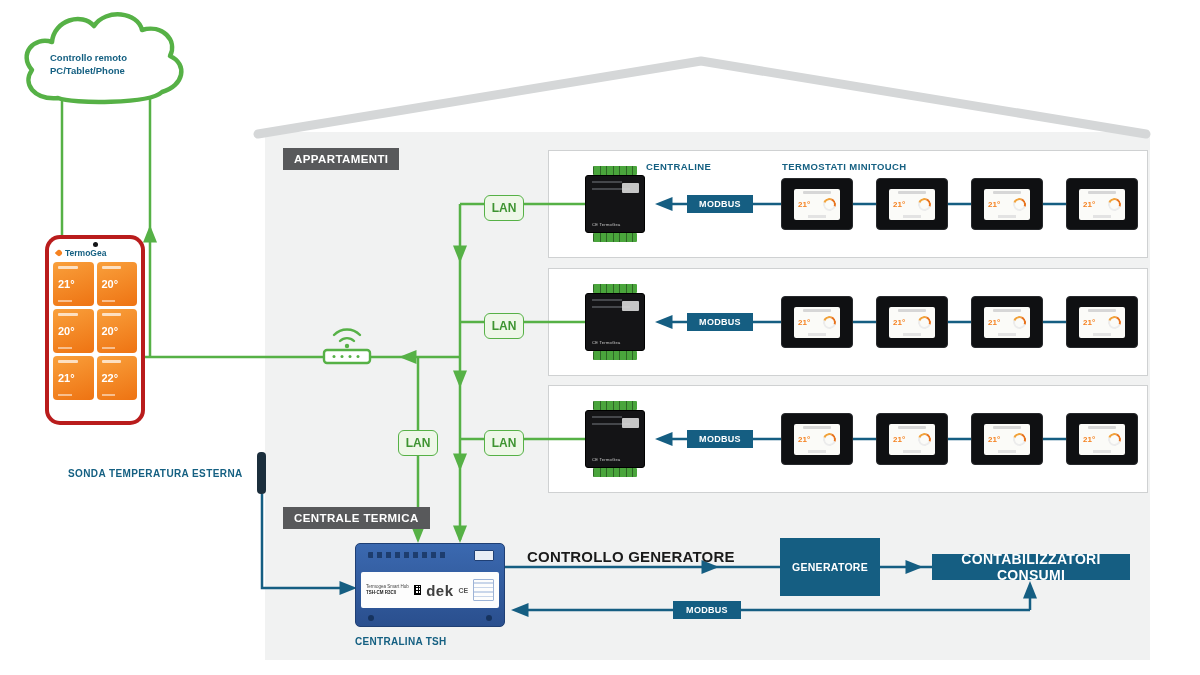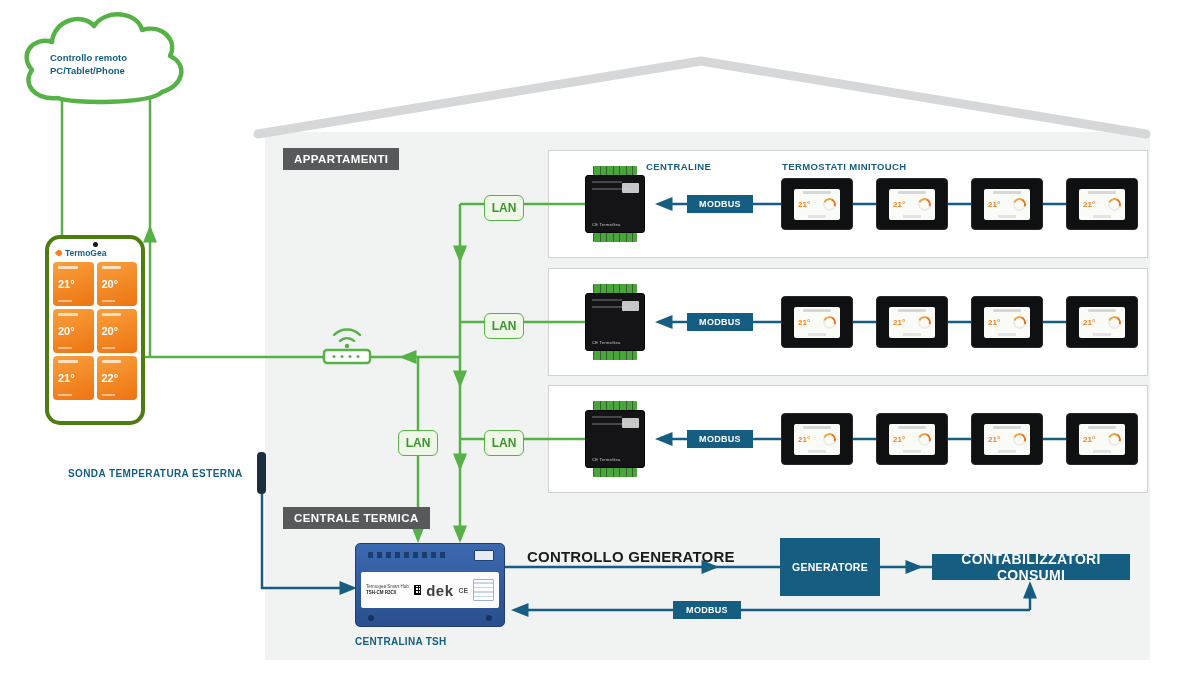--- a/index.html
+++ b/index.html
@@ -25,21 +25,21 @@
   .ts-gauge{width:13px;height:13px;border-radius:50%;border:2.5px solid #ececec;border-top-color:#f1a33c;border-right-color:#e8731d;transform:rotate(-25deg)}
   .ts-bottom{height:2.5px;width:46%;background:#e3e3e3;align-self:center}
   
   .din{width:60px;height:76px}
   .din-term{height:9px;width:44px;margin:0 auto;background:#4aa53c;background-image:repeating-linear-gradient(90deg,rgba(0,0,0,.38) 0 1px,transparent 1px 6.5px);border-radius:1px}
   .din-body{height:58px;background:#141416;border:1px solid #000;border-radius:3px;position:relative}
   .din-row{height:2px;background:#45474b;margin:5px 6px 0}
   .din-sticker{position:absolute;top:7px;right:5px;width:17px;height:10px;background:#d9d9d9;opacity:.9;border-radius:1px}
   .din-mark{position:absolute;bottom:5px;left:6px;font-size:4px;color:#d2d2d2;letter-spacing:.3px}
   
-  .phone{left:45px;top:235px;width:100px;height:190px;background:#4d7c0f;border-radius:15px;padding:4px}
+  .phone{left:45px;top:235px;width:100px;height:190px;background:#b91c1c;border-radius:15px;padding:4px}
   .phone-screen{width:100%;height:100%;background:#fff;border-radius:11px;overflow:hidden;display:flex;flex-direction:column}
   .notch{width:5px;height:5px;background:#141518;border-radius:50%;margin:3px auto 0}
   .app-header{display:flex;align-items:center;gap:3px;padding:1px 7px 2px}
   .flame{width:6px;height:6px;background:#f58220;border-radius:50% 50% 50% 0;transform:rotate(45deg)}
   .app-logo{font-size:8.5px;font-weight:bold;color:#156082}
   .tiles{display:grid;grid-template-columns:1fr 1fr;gap:3px;padding:2px 4px 4px}
   .tile{height:44px;background:linear-gradient(160deg,#f9a03c,#ee7312);border-radius:4px;padding:4px 5px;display:flex;flex-direction:column;justify-content:space-between}
   .tile-bar{height:3px;width:65%;background:rgba(255,255,255,.7);border-radius:1px}
   .tile-temp{color:#fff;font-size:11px;font-weight:bold;line-height:1}
   .tile-bar2{height:2px;width:45%;background:rgba(255,255,255,.5)}

